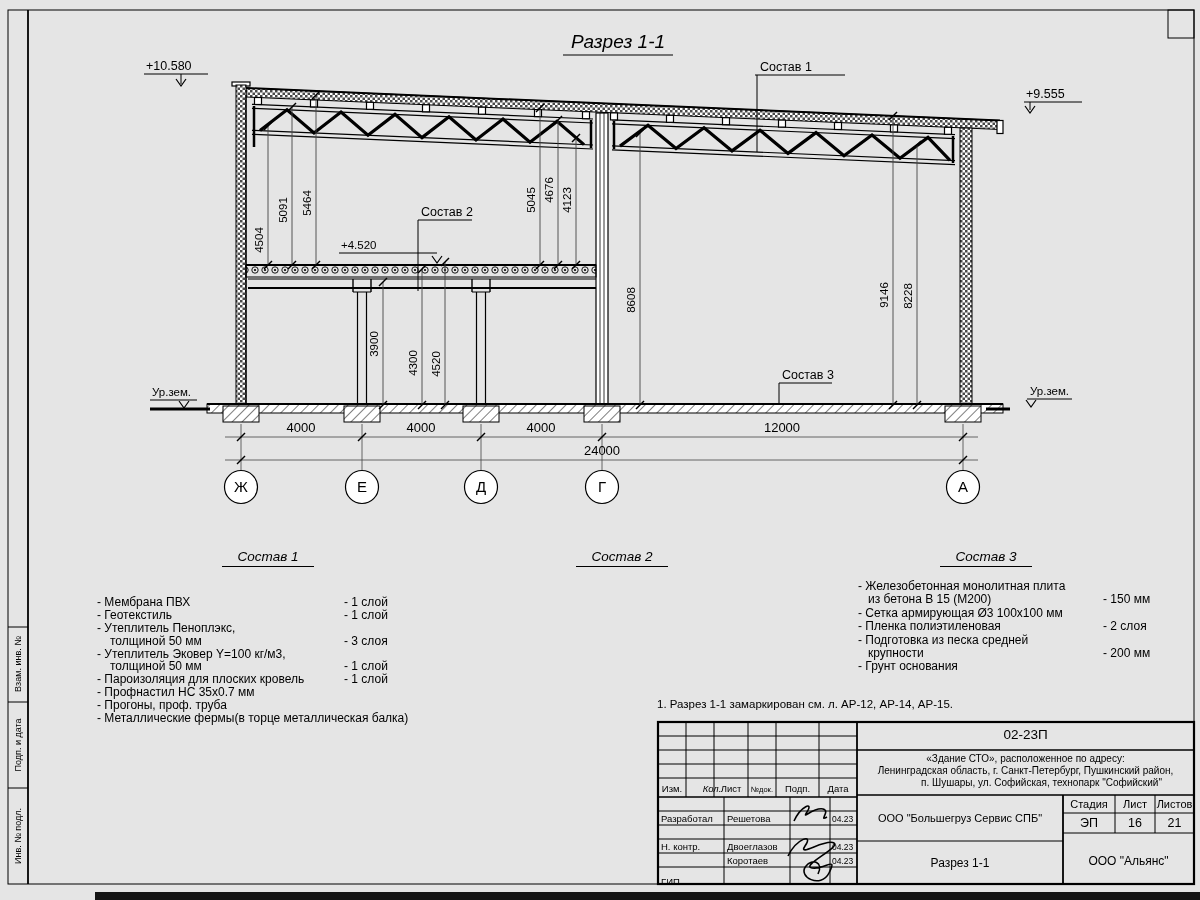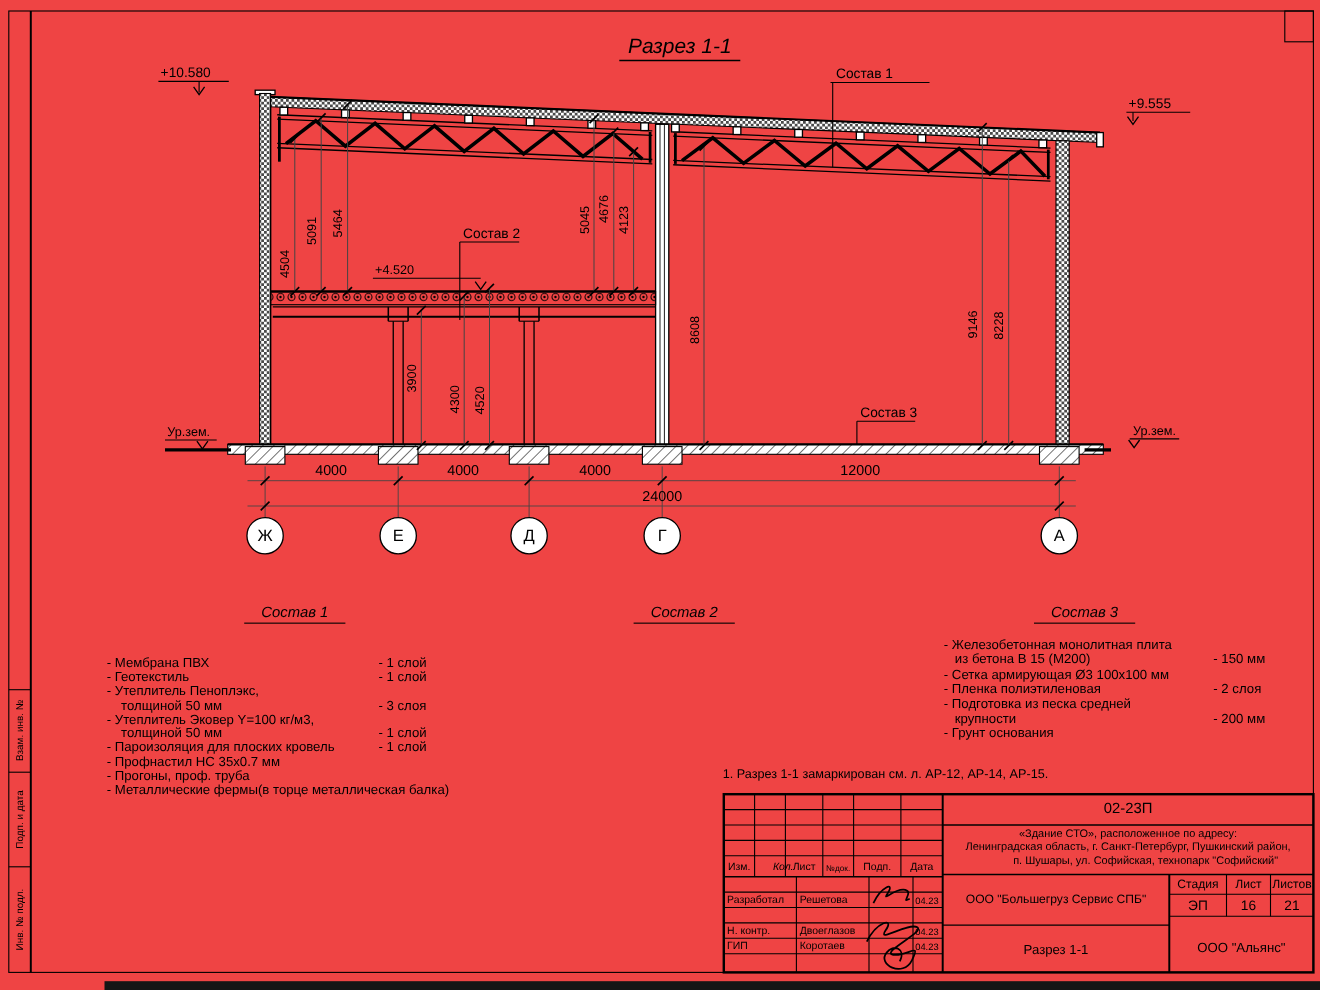--- a/index.html
+++ b/index.html
@@ -1,16 +1,16 @@
 <!DOCTYPE html>
 <html><head>
 <meta charset="utf-8">
 <style>
   html,body{margin:0;padding:0;background:#fff;}
-  #canvas{position:relative;width:1200px;height:900px;background:#ef4444;overflow:hidden;
+  #canvas{position:relative;width:1200px;height:900px;background:#e5e5e5;overflow:hidden;
           font-family:"Liberation Sans",sans-serif;color:#000;}
   svg text{font-family:"Liberation Sans",sans-serif;fill:#000;}
   .abs{position:absolute;}
   .comp-header{position:absolute;text-align:center;font-style:italic;font-size:13.5px;
                border-bottom:1px solid #000;padding-bottom:2px;}
   .comp{position:absolute;font-size:12px;line-height:12.9px;}
   .crow{position:relative;white-space:nowrap;}
   .crow .q{position:absolute;top:0;}
   .c1 .crow{height:12.9px;} .c1 .q{left:247px;}
   .c2 .crow{height:14.5px;} .c2 .q{left:207px;}
@@ -373,21 +373,21 @@
 <div class="tbc" style="left:748px;top:785px;width:28px;font-size:7.5px;">№док.</div>
 <div class="tbc" style="left:776px;top:783px;width:43px;font-size:9.5px;">Подп.</div>
 <div class="tbc" style="left:819px;top:783px;width:38px;font-size:9.5px;">Дата</div>
 
 <div class="tb" style="left:661px;top:813px;font-size:9.5px;text-align:right;">Разработал</div>
 <div class="tb" style="left:727px;top:813px;font-size:9.5px;">Решетова</div>
 <div class="tb" style="left:832px;top:814px;font-size:8.5px;">04.23</div>
 <div class="tb" style="left:661px;top:841px;font-size:9.5px;">Н. контр.</div>
 <div class="tb" style="left:727px;top:841px;font-size:9.5px;">Двоеглазов</div>
 <div class="tb" style="left:832px;top:842px;font-size:8.5px;">04.23</div>
-<div class="tb" style="left:661px;top:855px;font-size:9.5px;">ГИП</div>
+<div class="tb" style="left:661px;top:876px;font-size:9.5px;">ГИП</div>
 <div class="tb" style="left:727px;top:855px;font-size:9.5px;">Коротаев</div>
 <div class="tb" style="left:832px;top:856px;font-size:8.5px;">04.23</div>
 
 <div class="tbc" style="left:857px;top:812px;width:206px;font-size:11px;">ООО "Большегруз Сервис СПБ"</div>
 <div class="tbc" style="left:1063px;top:798px;width:52px;font-size:11px;">Стадия</div>
 <div class="tbc" style="left:1115px;top:798px;width:40px;font-size:11px;">Лист</div>
 <div class="tbc" style="left:1155px;top:798px;width:39px;font-size:11px;">Листов</div>
 <div class="tbc" style="left:1063px;top:816px;width:52px;font-size:12.5px;">ЭП</div>
 <div class="tbc" style="left:1115px;top:816px;width:40px;font-size:12.5px;">16</div>
 <div class="tbc" style="left:1155px;top:816px;width:39px;font-size:12.5px;">21</div>

